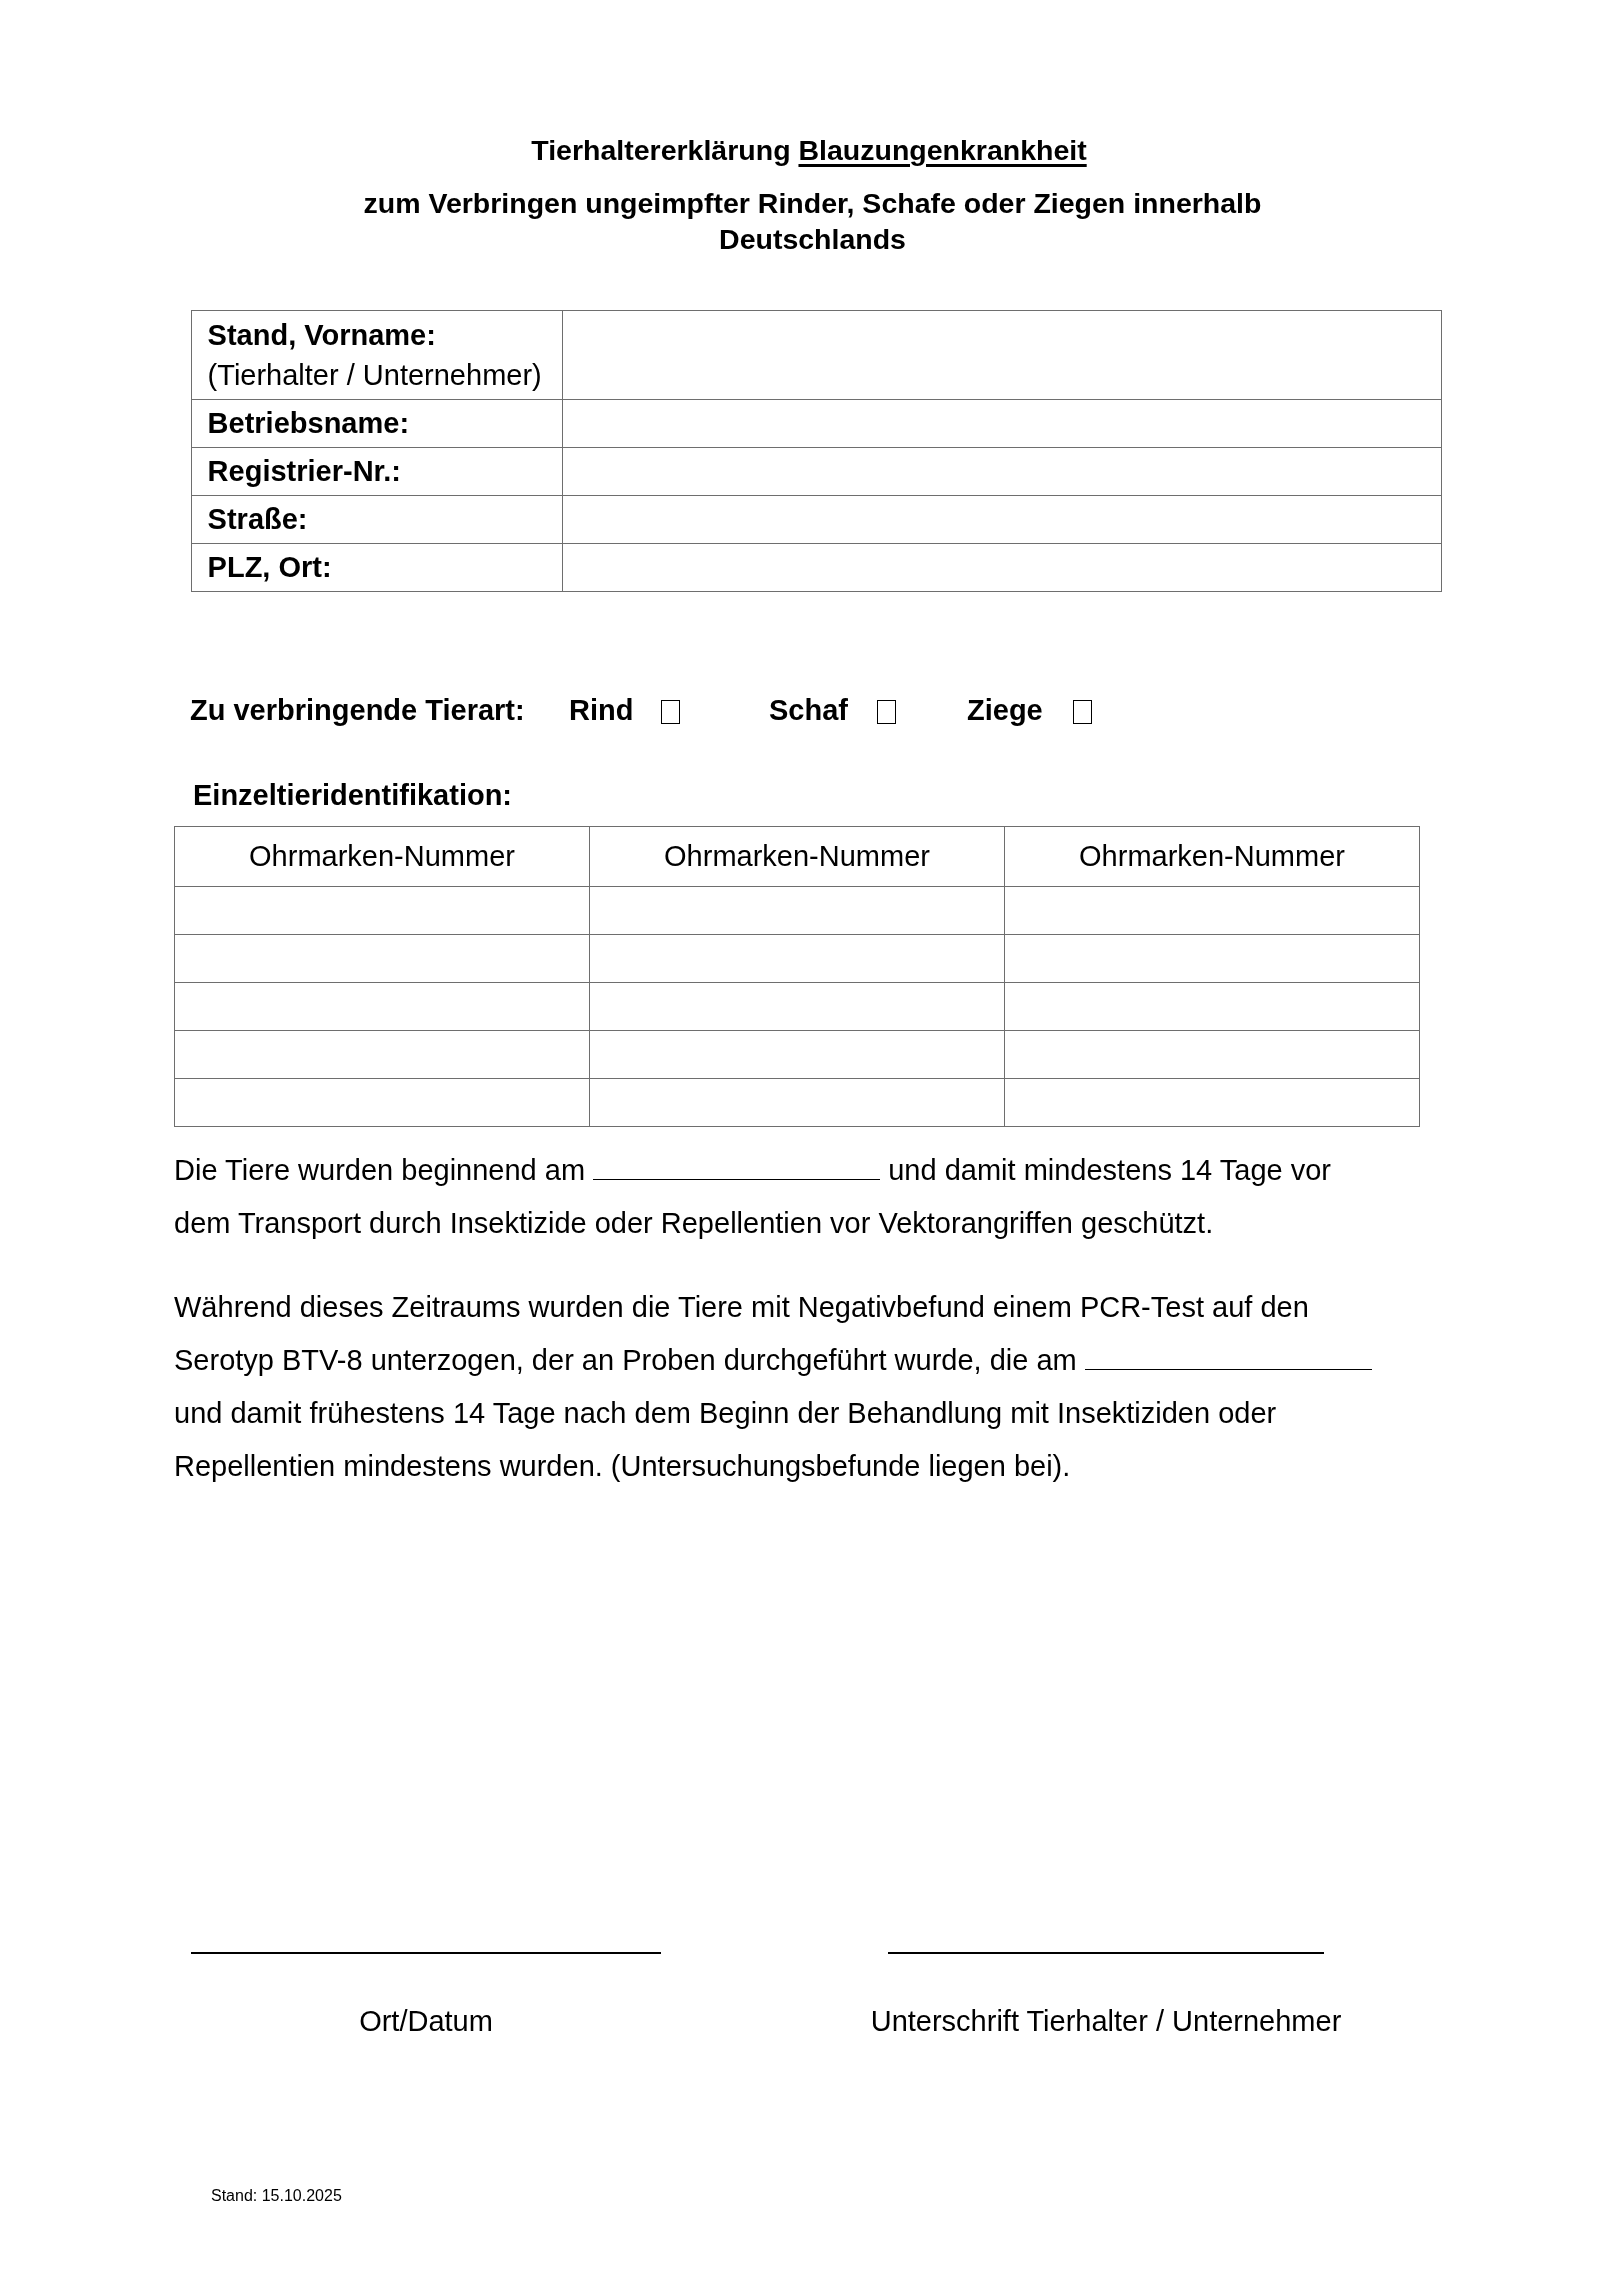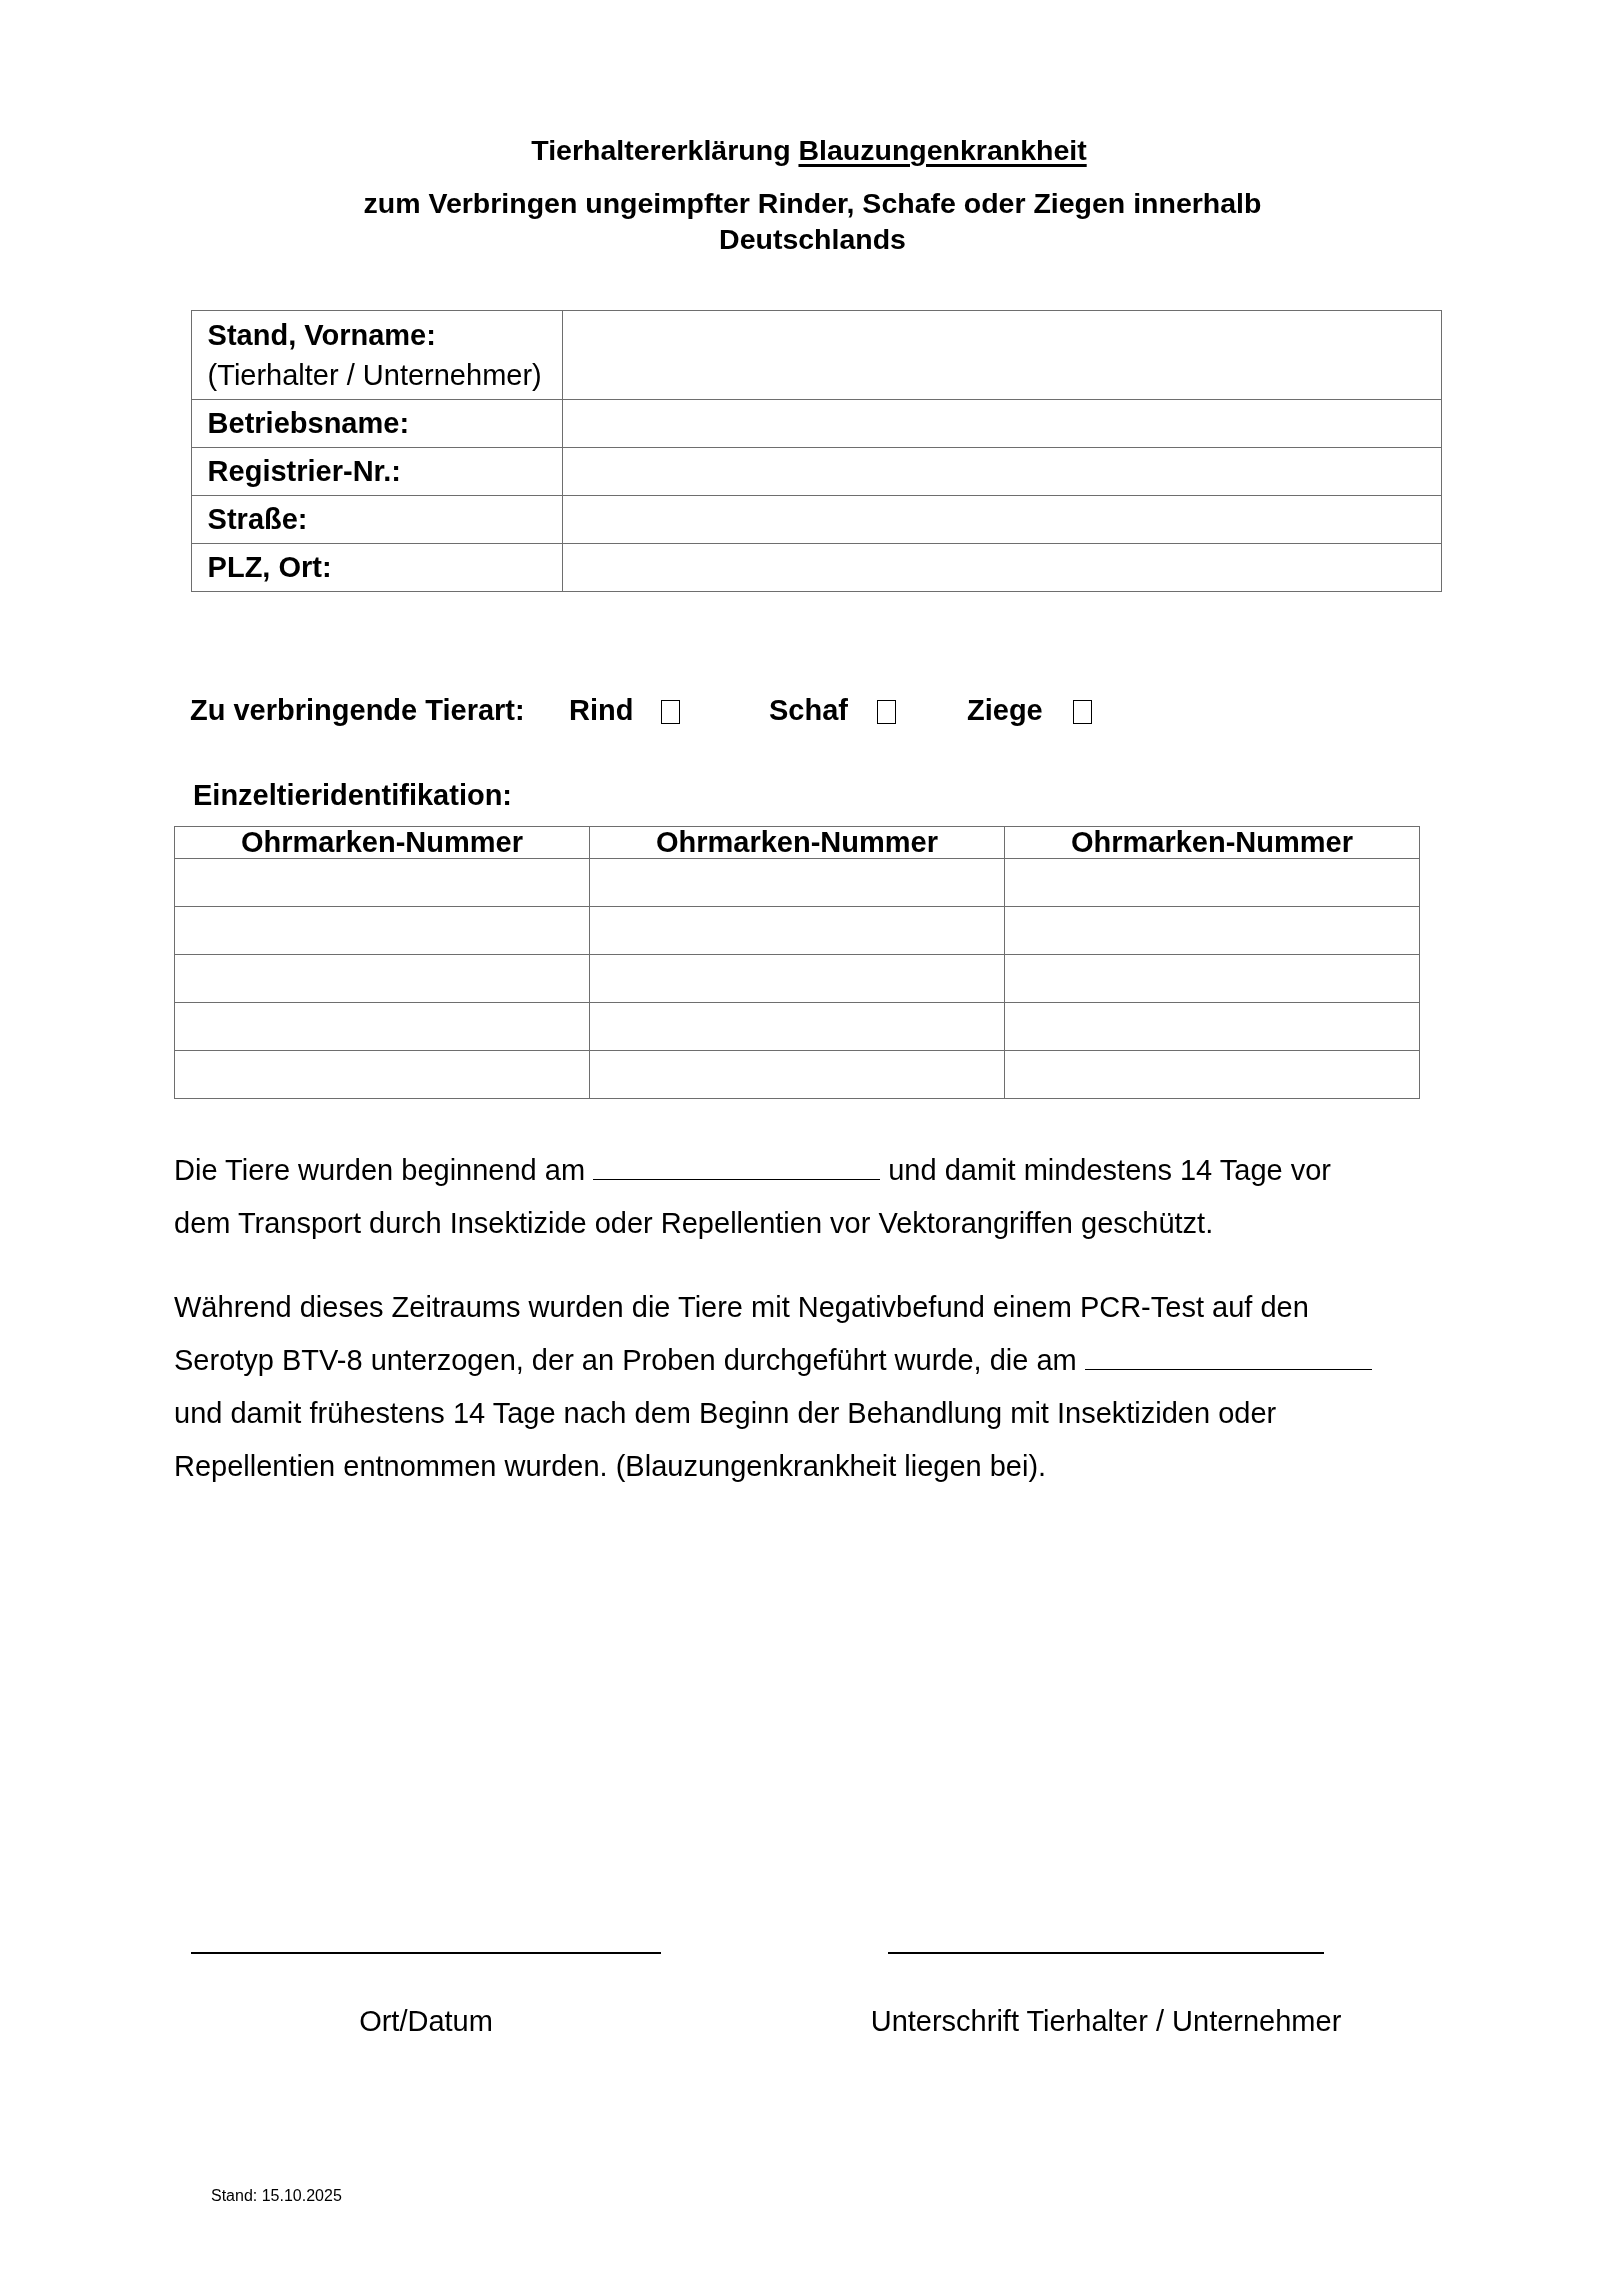--- a/index.html
+++ b/index.html
@@ -18,21 +18,21 @@
   .info-table td.val { padding: 0; }
   .info-table .sub { font-weight: normal; }
 
   .species { top: 694px; left: 190px; font-size: 29px; font-weight: bold; height: 40px; white-space: nowrap; }
   .species span { position: absolute; top: 0; }
   .chk { display: inline-block; width: 16.5px; height: 22px; border: 1.8px solid #000; background: #fff; cursor: pointer; }
 
   .einzel { top: 779px; left: 193px; font-size: 29px; font-weight: bold; }
 
   .tag-table { left: 174px; top: 826px; width: 1246px; }
-  .tag-table th { border: 1.8px solid #6e6e6e; font-size: 29px; font-weight: bold; height: 31px; padding: 0; width: 33.33%; text-align: center; line-height: 31px; }
+  .tag-table th { border: 1.8px solid #6e6e6e; font-size: 29px; font-weight: normal; height: 31px; padding: 14px; width: 33.33%; text-align: center; line-height: 31px; }
   .tag-table td { border: 1.8px solid #6e6e6e; height: 47px; padding: 0; }
 
   .para { left: 174px; width: 1286px; font-size: 29px; line-height: 53px; white-space: nowrap; }
   .p1 { top: 1144px; }
   .p2 { top: 1281px; }
   .blank { display: inline-block; border-bottom: 1.8px solid #000; height: 24px; vertical-align: baseline; cursor: text; }
 
   .sigline { height: 0; border-top: 2.8px solid #000; top: 1952px; }
   .sig-left { left: 191px; width: 470px; }
   .sig-right { left: 888px; width: 436px; }
@@ -138,21 +138,21 @@
   <div>dem Transport durch Insektizide oder Repellentien vor Vektorangriffen geschützt.</div>
 </div>
 
 <div class="abs para p2">
   <div>Während dieses Zeitraums wurden die Tiere mit Negativbefund einem PCR-Test auf den</div>
   <div>
     <span>Serotyp BTV-8 unterzogen, der an Proben durchgeführt wurde, die am</span>
     <span class="blank" style="width:287px"></span>
   </div>
   <div>und damit frühestens 14 Tage nach dem Beginn der Behandlung mit Insektiziden oder</div>
-  <div>Repellentien entnommen wurden. (Blauzungenkrankheit liegen bei).</div>
+  <div>Repellentien mindestens wurden. (Untersuchungsbefunde liegen bei).</div>
 </div>
 
 <div class="abs sigline sig-left"></div>
 <div class="abs sigline sig-right"></div>
 <div class="abs siglabel sl-left">Ort/Datum</div>
 <div class="abs siglabel sl-right">Unterschrift Tierhalter / Unternehmer</div>
 
 <div class="abs stand">Stand: 15.10.2025</div>
 
 

